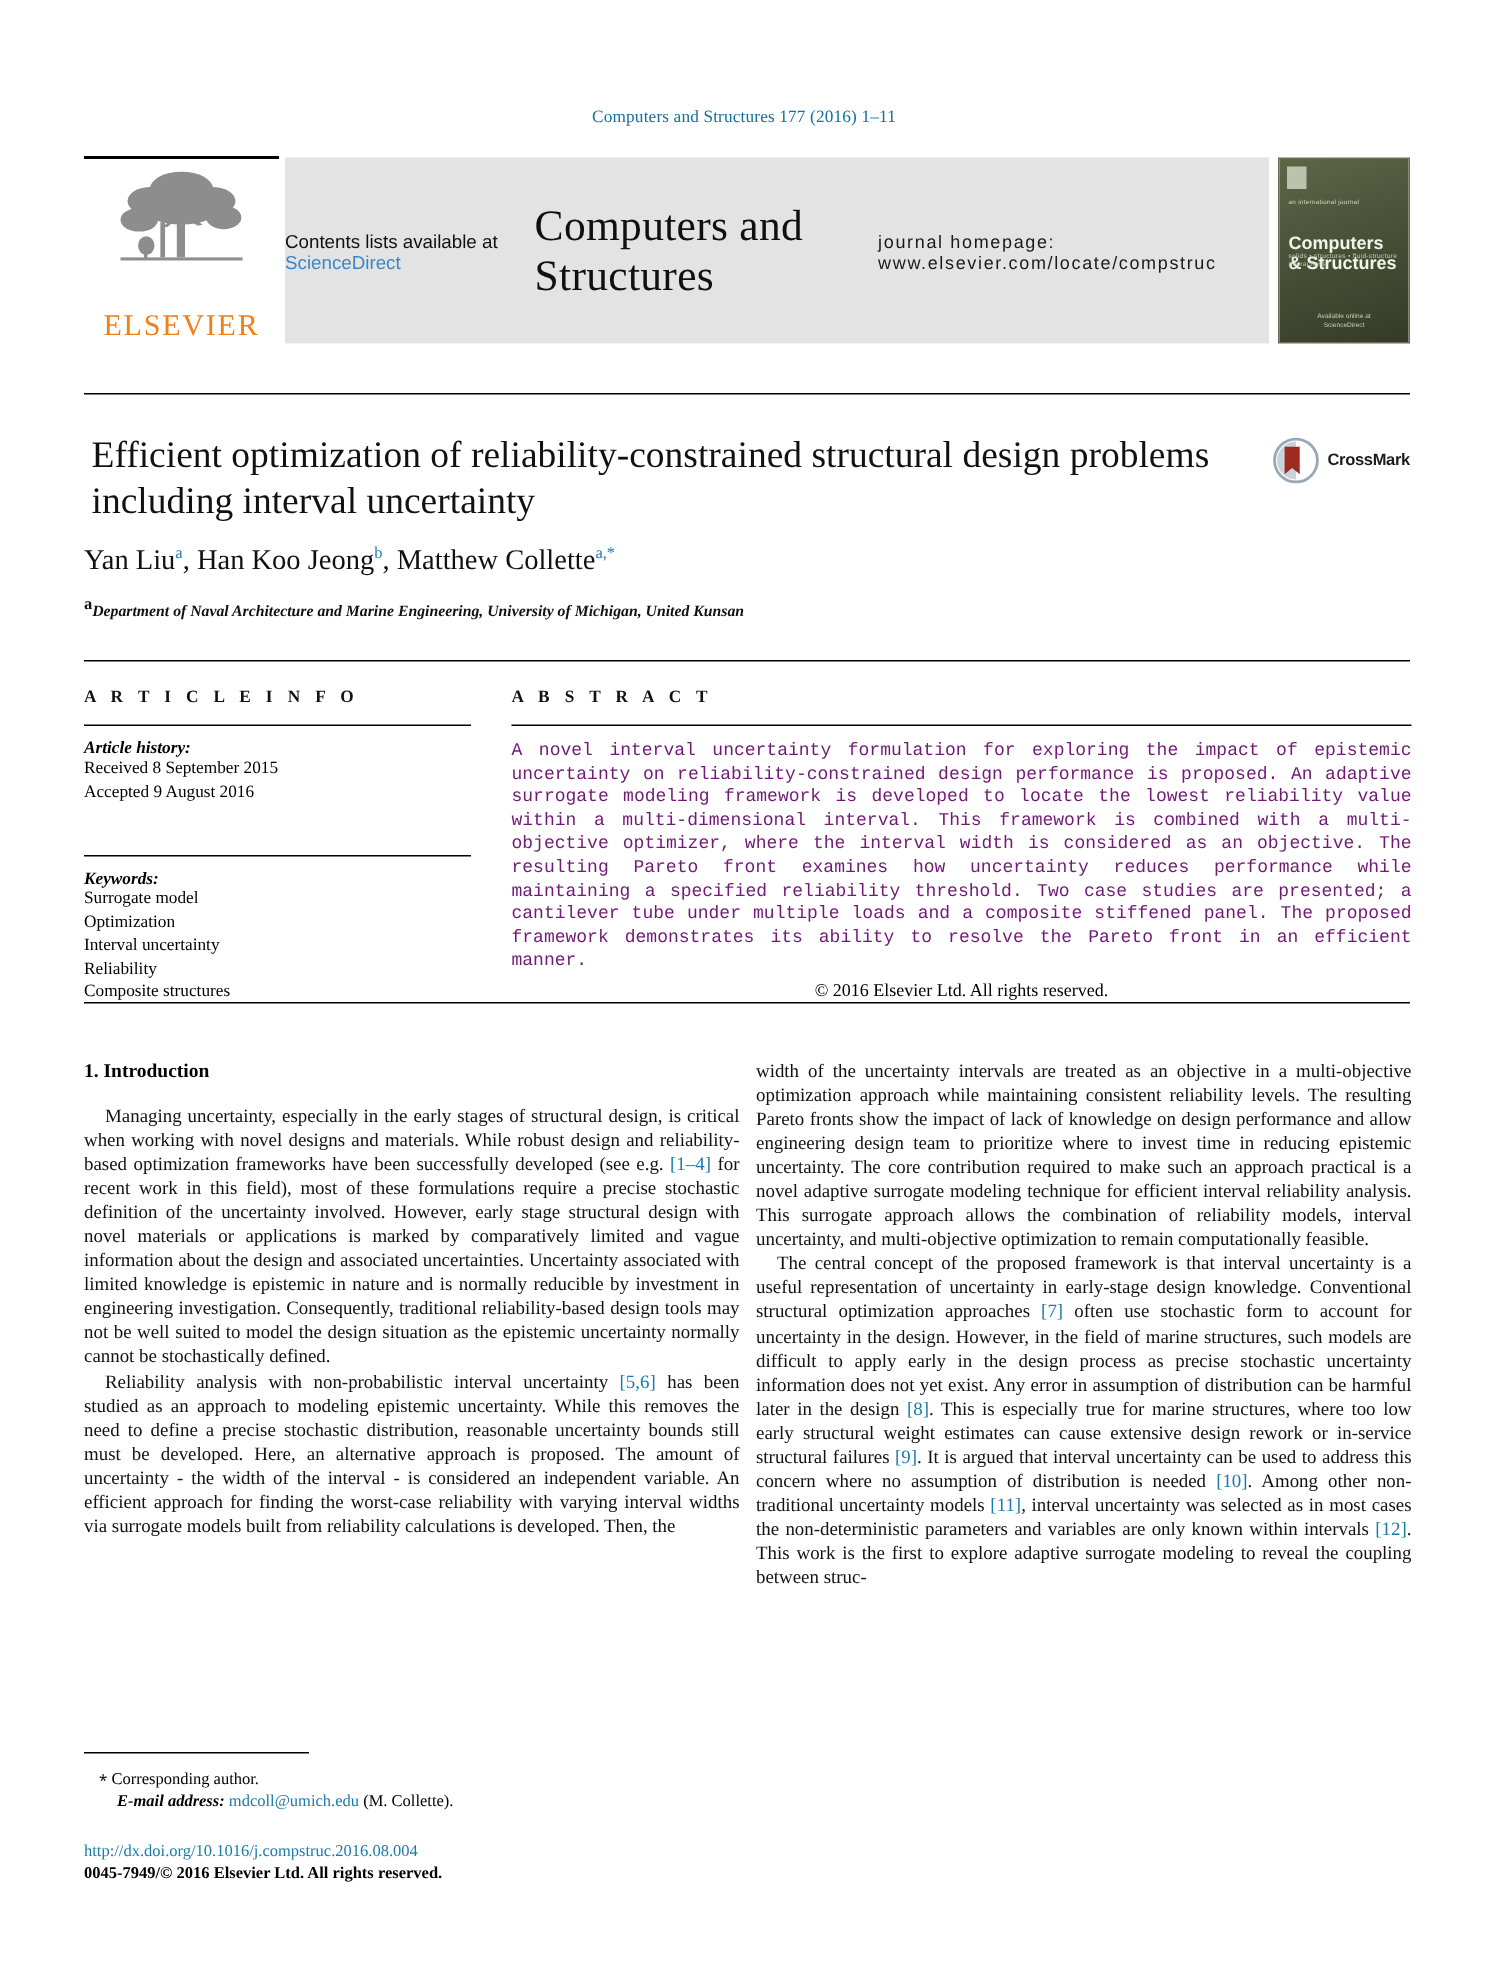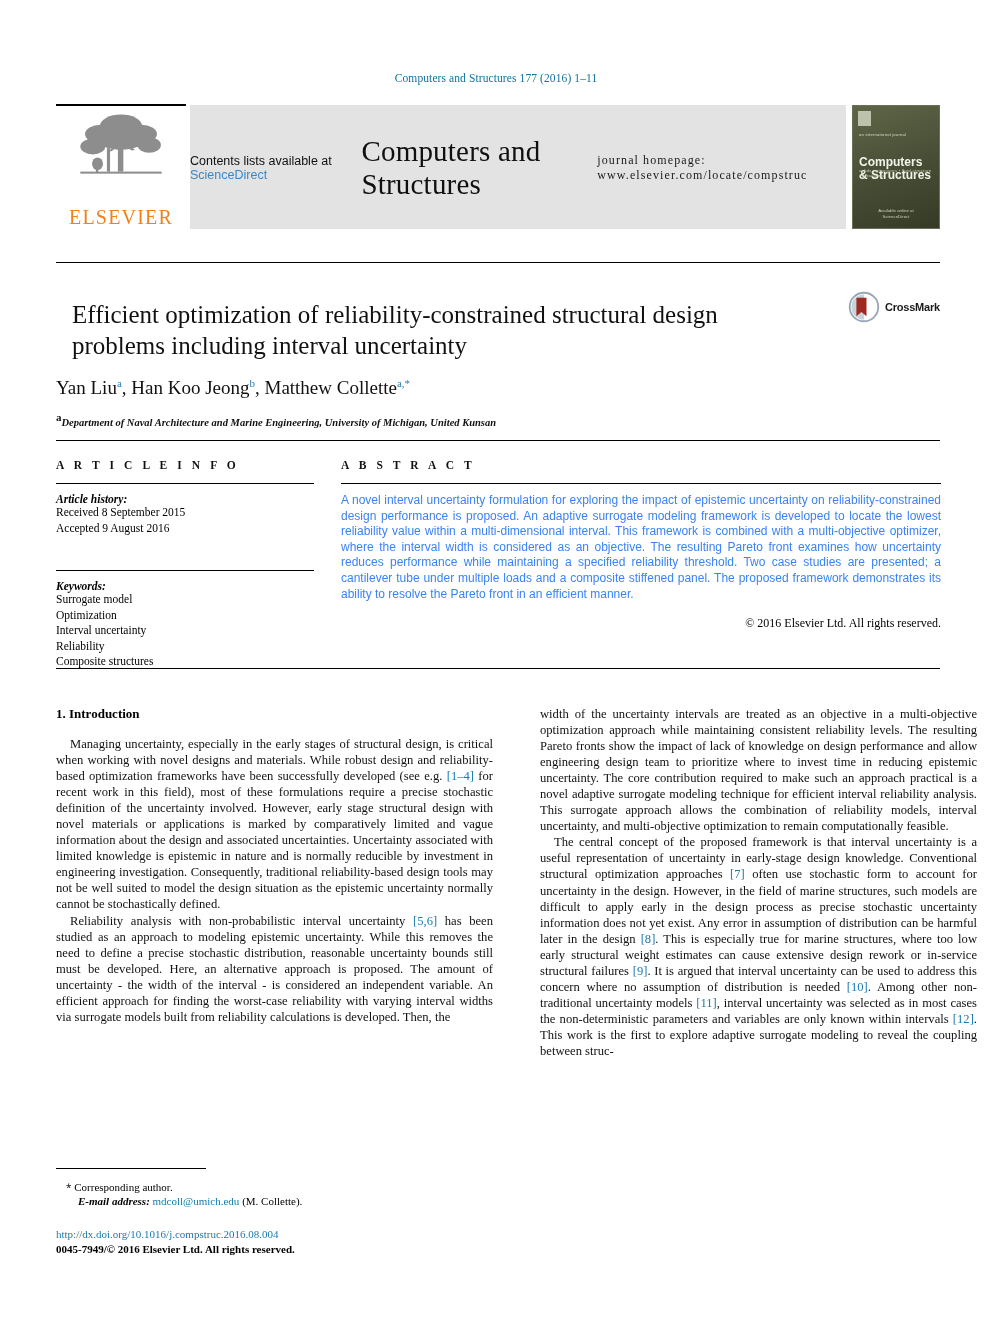--- a/index.html
+++ b/index.html
@@ -89,21 +89,21 @@
   .contents-line .sd {
     color: #3a87c8;
   }
   .journal-title {
     font-family: "Liberation Serif", serif;
     font-size: 29px;
     color: #101010;
     letter-spacing: 0.2px;
   }
   .journal-home {
-    font-family: Liberation Serif, serif;
+    font-family: Liberation Sans, sans-serif;
     font-size: 12px;
     letter-spacing: 1.1px;
     color: #1a1a1a;
   }
   .cover-thumb {
     flex: 0 0 88px;
     width: 88px;
     height: 124px;
     background: linear-gradient(160deg, #5f6647 0%, #4b5138 45%, #343a25 100%);
     border: 1px solid #6a6f55;
@@ -175,21 +175,21 @@
     position: absolute;
     left: 56px;
     top: 283px;
     width: 770px;
   }
   .paper-title {
     font-family: "Liberation Serif", serif;
     font-size: 25px;
     line-height: 31px;
     font-weight: normal;
-    margin: 16px;
+    margin: 5px;
     color: #111;
   }
   .authors {
     font-family: "Liberation Serif", serif;
     font-size: 19px;
     margin-top: 13px;
     color: #111;
   }
   .authors sup, .aff sup {
     color: #2b7cb3;
@@ -268,51 +268,51 @@
   }
   .info-line {
     font-family: "Liberation Serif", serif;
     font-size: 11.5px;
     line-height: 15.5px;
   }
   .kw-block { margin-top: 34px; }
   .kw-rule { border-top: 1px solid #000; }
   .abstract-rule { border-top: 1.5px solid #000; margin-top: 12px; }
   .abstract-body {
-    font-family: Liberation Sans, sans-serif;
+    font-family: Liberation Mono, monospace;
     font-size: 12px;
     line-height: 15.6px;
     text-align: justify;
     margin-top: 9px;
-    color: #3b82f6;
+    color: #701a75;
   }
   .copyright-line {
-    text-align: right;
+    text-align: center;
     font-family: "Liberation Serif", serif;
     font-size: 12px;
-    margin-top: 14px;
+    margin-top: 4px;
   }
   .info-rule-bottom {
     position: absolute;
     left: 56px;
     right: 52px;
     top: 668px;
     border-top: 1px solid #000;
   }
 
   
   .body-left {
     position: absolute;
     left: 56px;
     top: 706px;
     width: 437px;
   }
   .body-right {
     position: absolute;
-    left: 540px;
+    left: 504px;
     top: 706px;
     width: 437px;
   }
   .sec-heading {
     font-family: "Liberation Serif", serif;
     font-weight: bold;
     font-size: 13px;
     margin: 0 0 14px 0;
   }
   .para {

